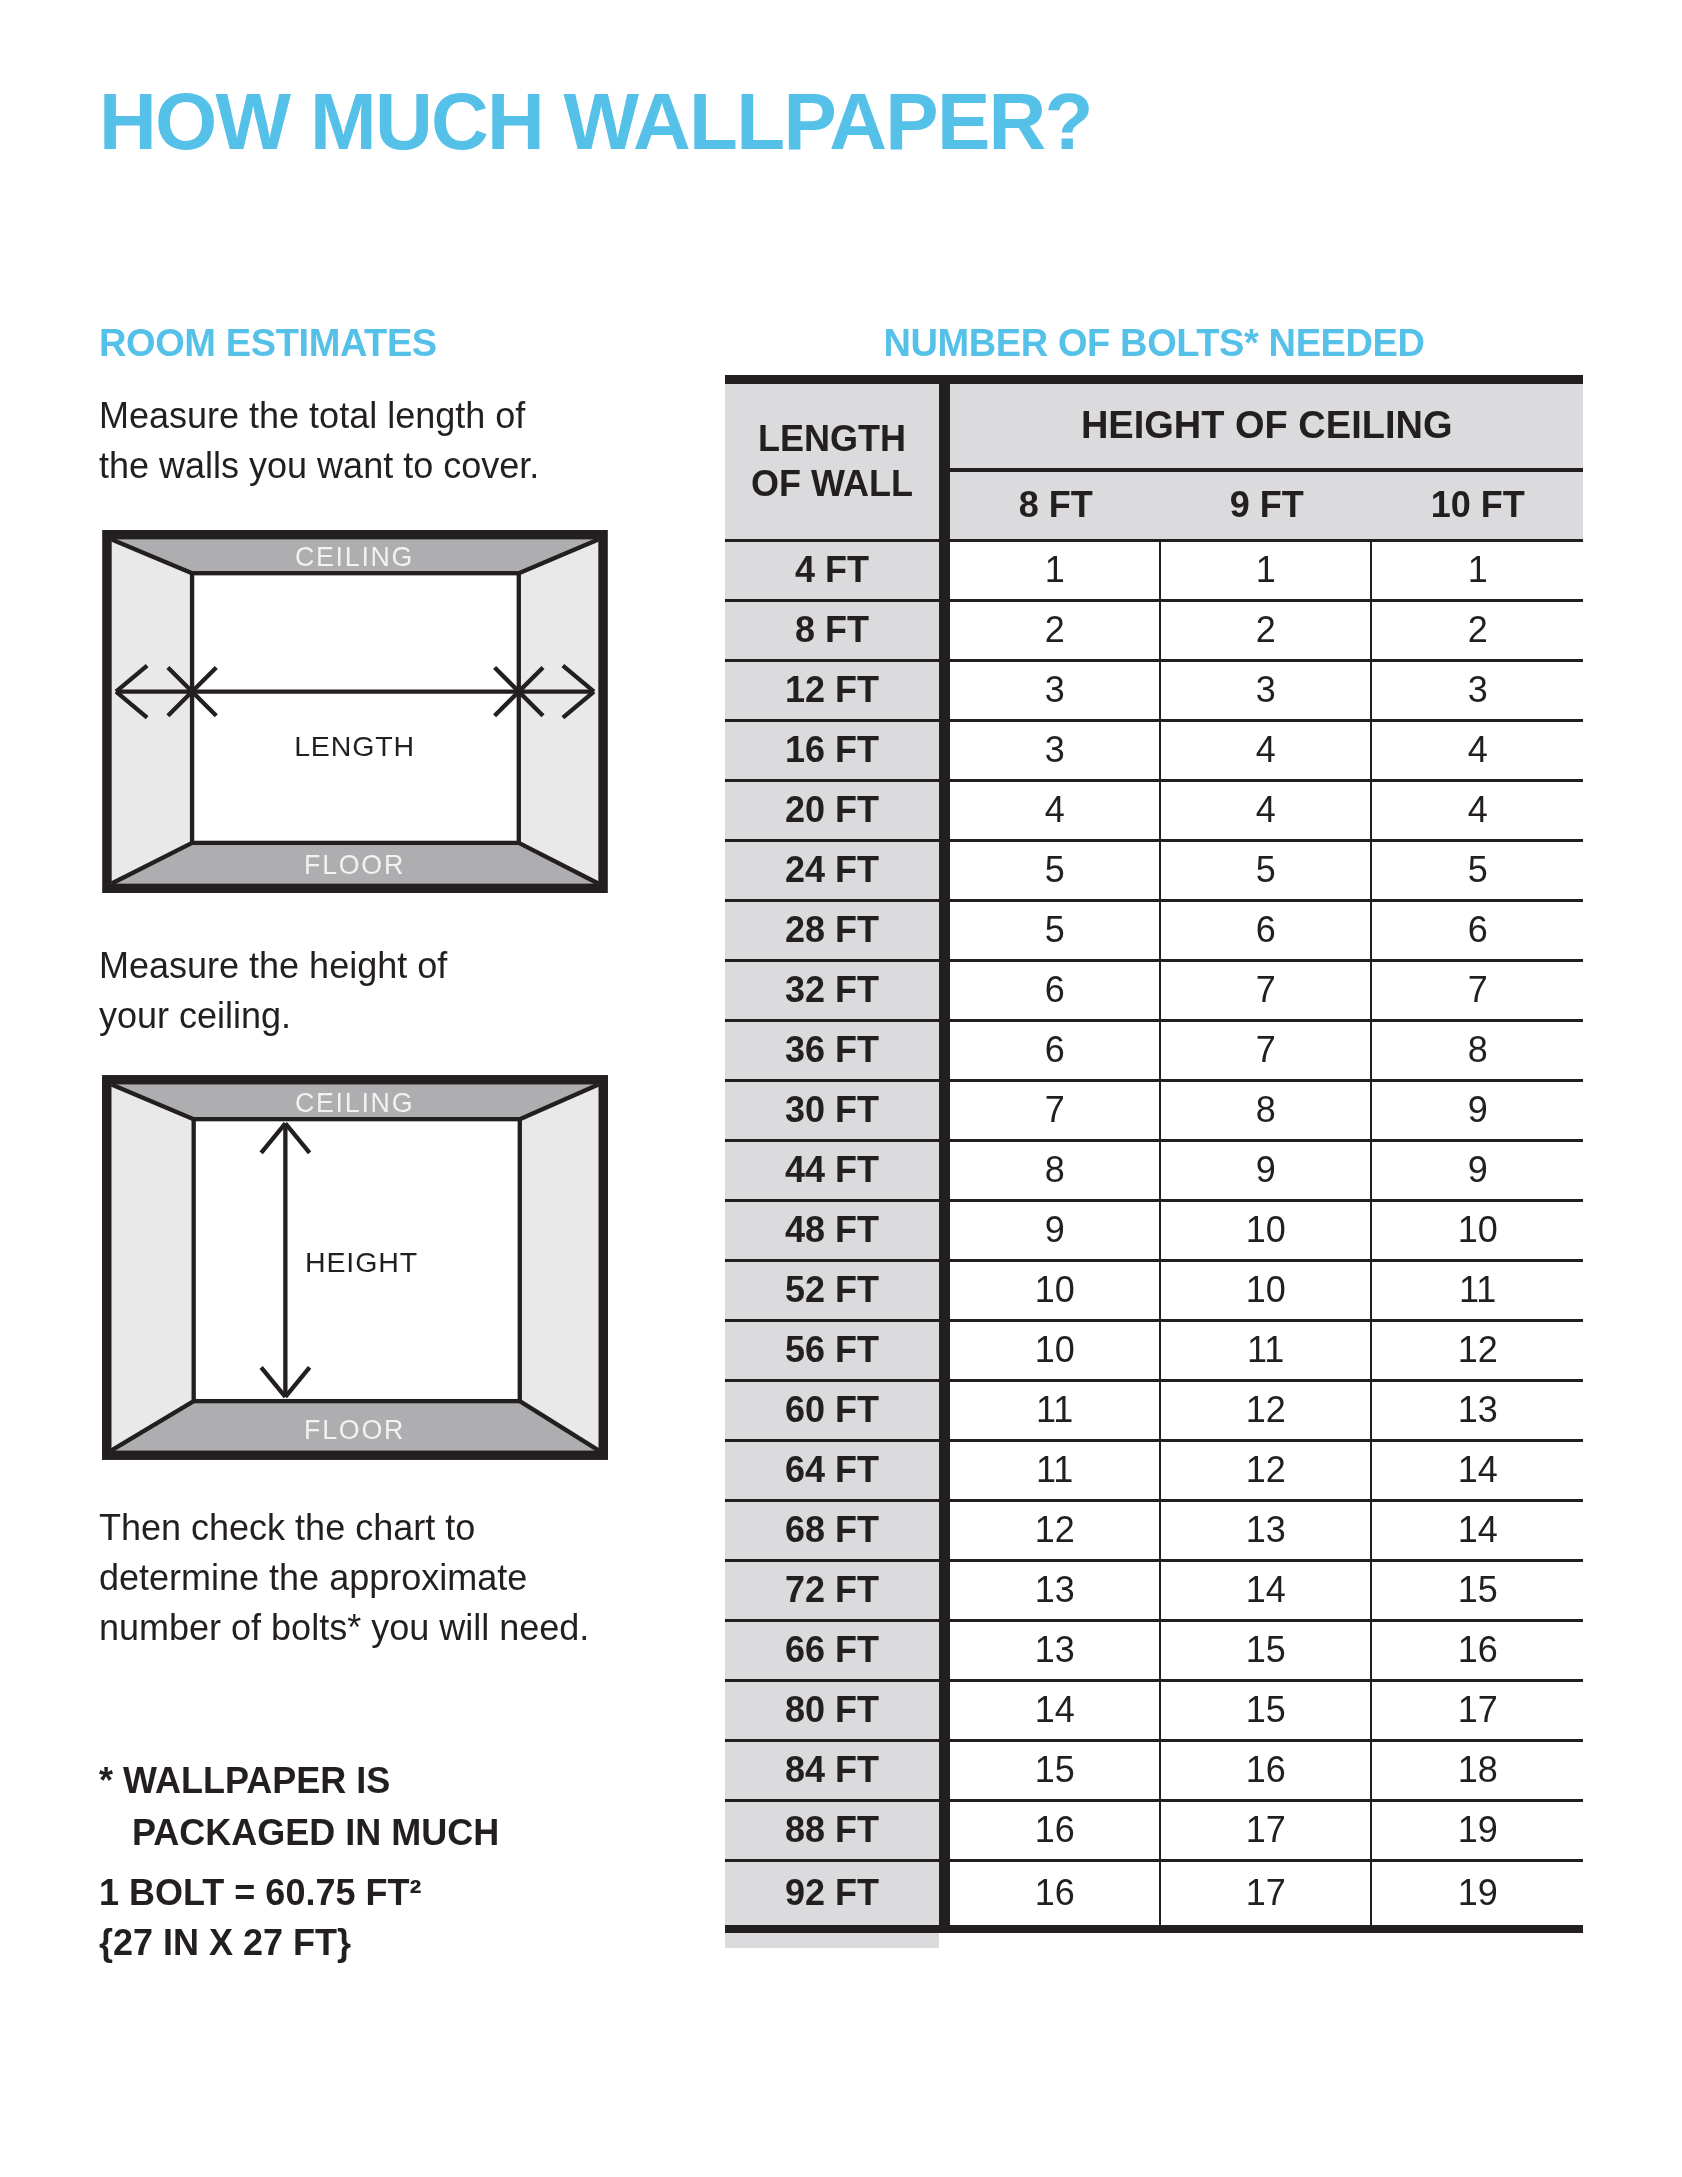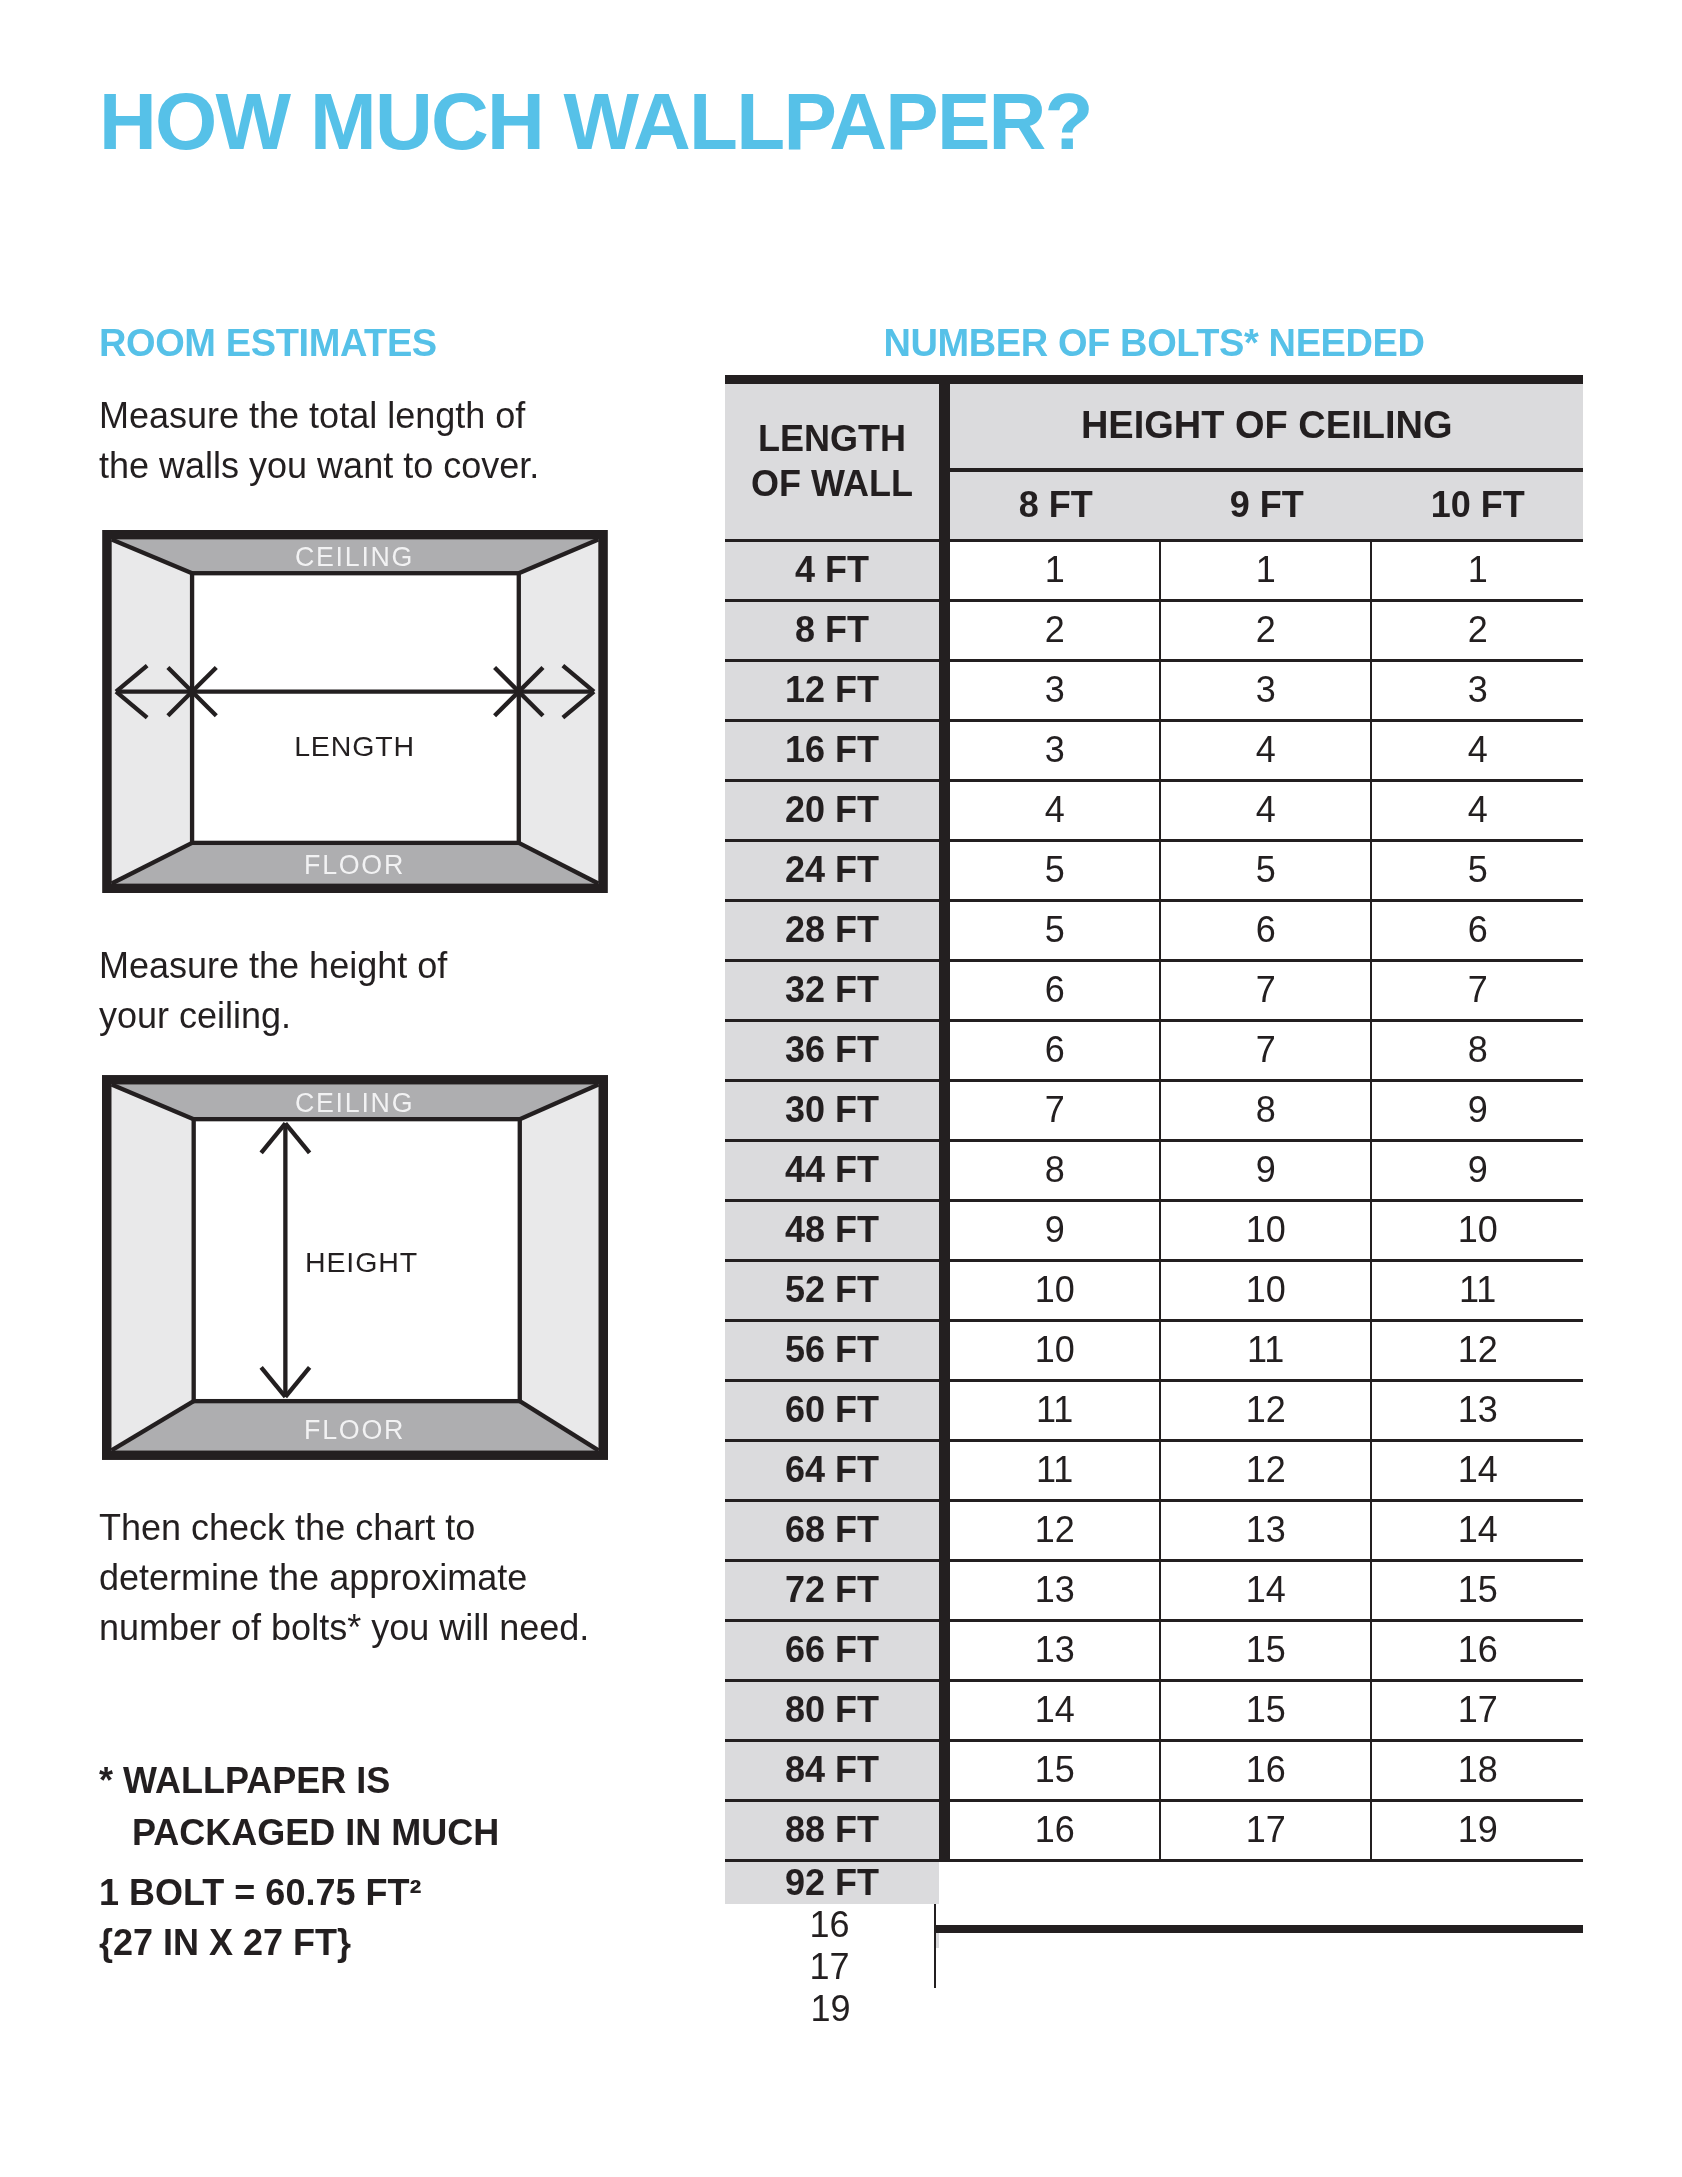--- a/index.html
+++ b/index.html
@@ -84,21 +84,21 @@
     font-weight:bold;font-size:38px;
   }
   .t-divider{height:3.5px;background:var(--ink);}
   .subheads{height:68px;background:var(--cellgray);display:flex;}
   .subheads .sub{
     width:211px;flex:none;
     display:flex;align-items:center;justify-content:center;
     font-weight:bold;font-size:36px;
   }
   .t-body .t-row{height:60px;border-bottom:3.5px solid var(--ink);}
-  .t-body .t-row:last-child{border-bottom:none;height:63px;flex-direction:column;}
+  .t-body .t-row:last-child{border-bottom:none;height:63px;}
   .cell-val{
     width:211px;flex:none;box-sizing:border-box;
     background:#ffffff;
     display:flex;align-items:center;justify-content:center;
     font-size:36px;color:var(--ink);
   }
   .cell-val.sep{border-right:2.6px solid var(--ink);}
 
   
   .diagram1{left:102px;top:530px;}

